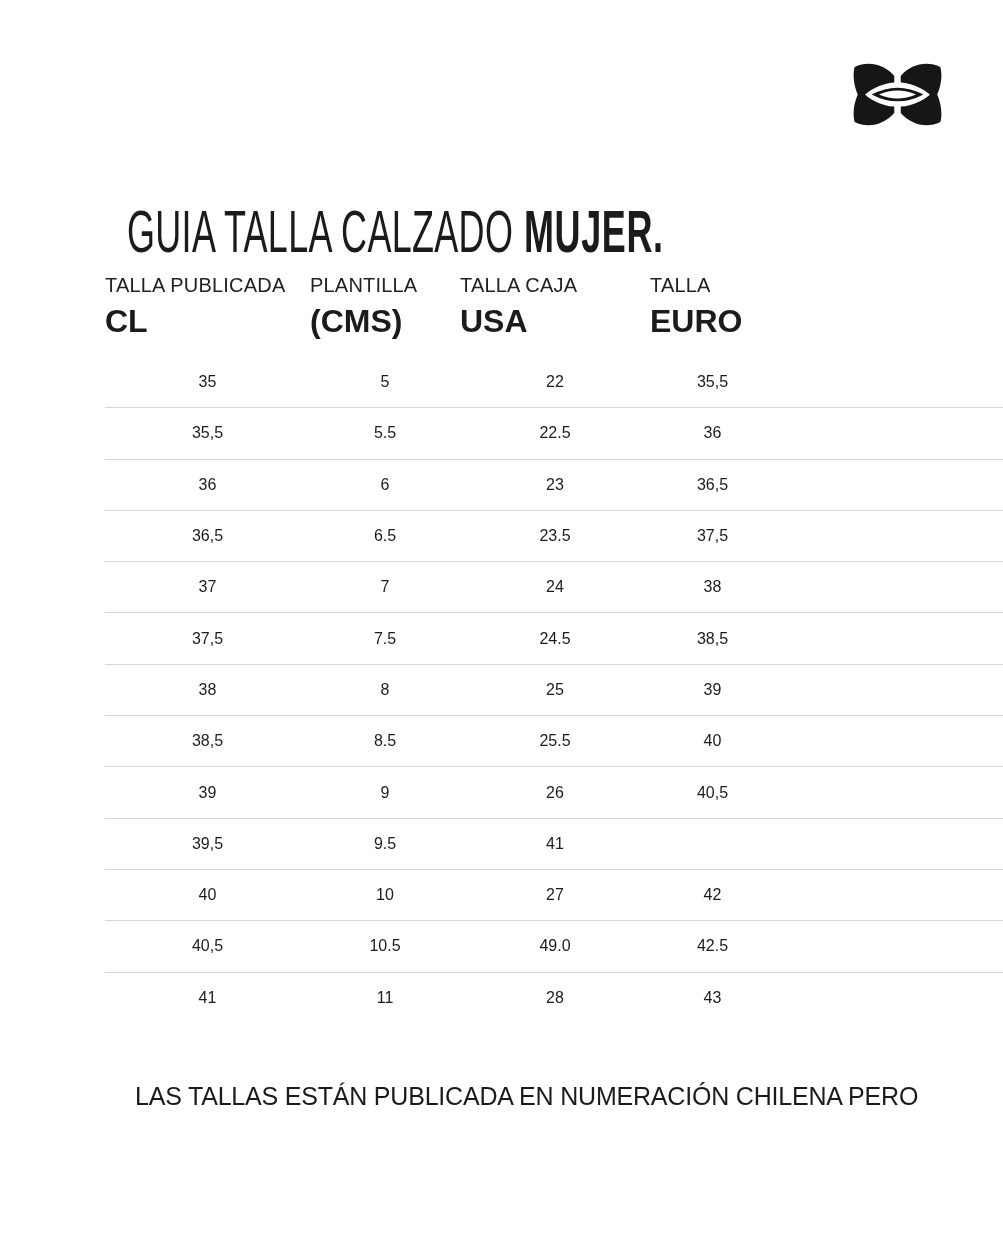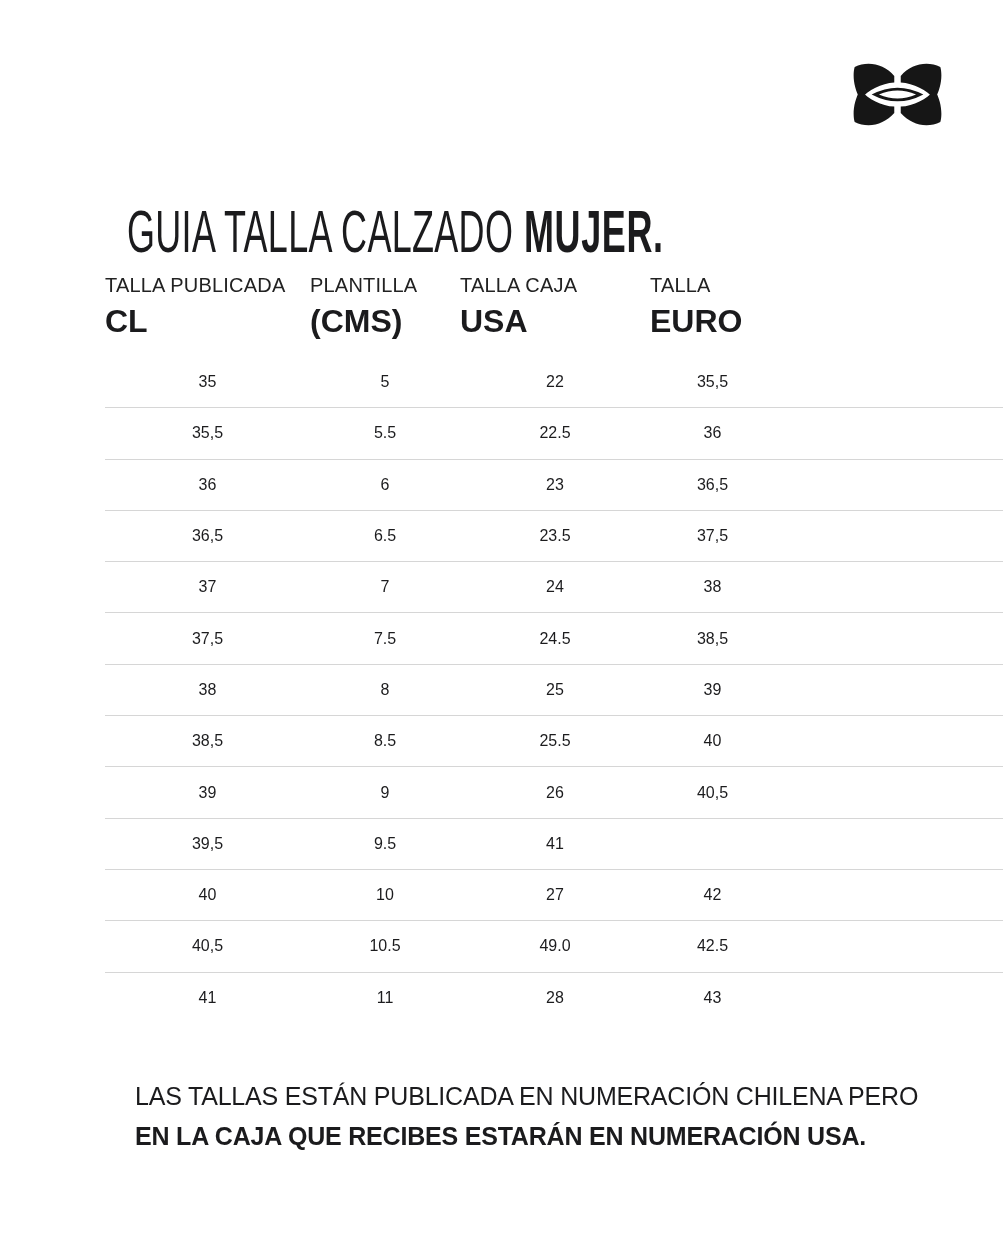--- a/index.html
+++ b/index.html
@@ -187,16 +187,15 @@
       <div class="trow">
         <div class="tcell">41</div>
         <div class="tcell">11</div>
         <div class="tcell">28</div>
         <div class="tcell">43</div>
       </div>
     </div>
 
   <div class="footer">
     <p>LAS TALLAS ESTÁN PUBLICADA EN NUMERACIÓN CHILENA PERO</p>
-    <p class="bold">EN LA CAJA QUE RECIBES ESTARÁN EN NUMERACIÓN USA.</p>
   </div>
 
 </div>
 
 </body></html>

